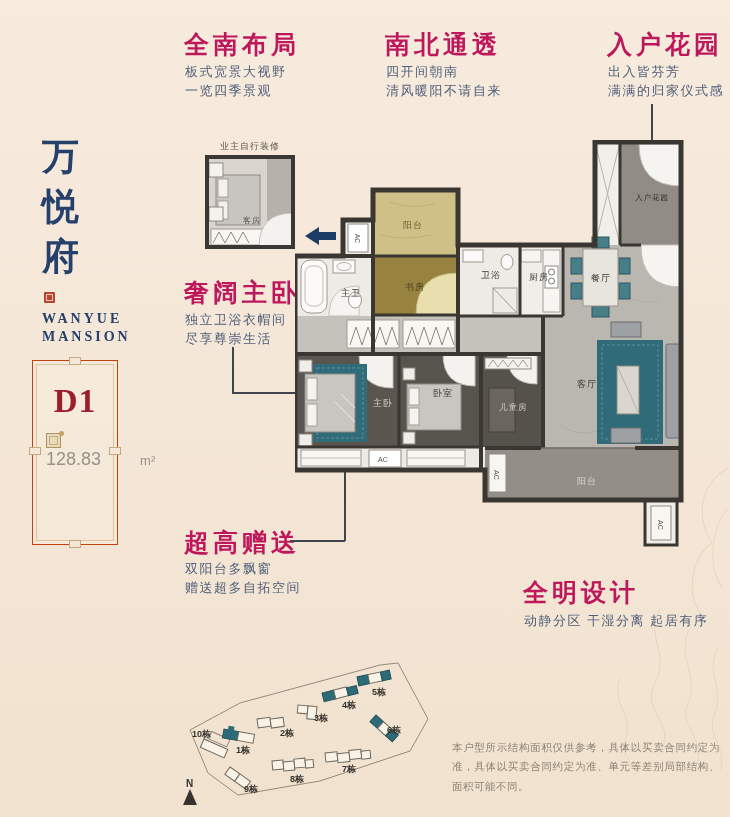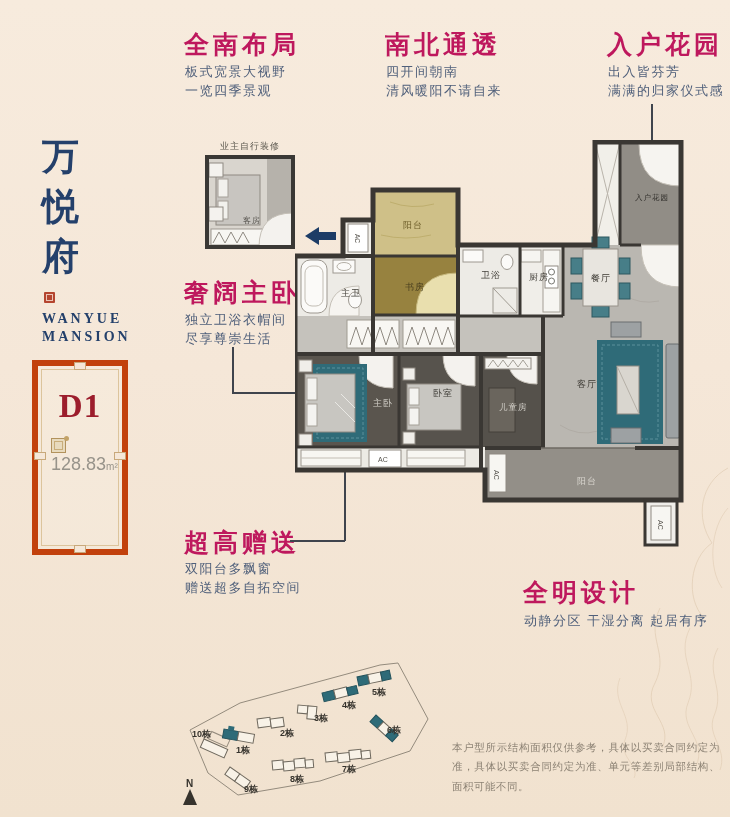--- a/index.html
+++ b/index.html
@@ -11,34 +11,34 @@
   }
   .abs{position:absolute;}
   
   .brand-vert{left:42px;top:138px;display:flex;flex-direction:column;gap:13px;}
   .brand-char{font-family:"Liberation Serif", serif;font-size:37px;font-weight:700;color:#24406b;line-height:1;}
   .brand-seal{left:44px;top:292px;width:11px;height:11px;background:#b5452f;border-radius:1px;}
   .brand-seal::after{content:"";position:absolute;inset:2px;border:1px solid rgba(255,240,230,.75);}
   .brand-en{left:42px;top:310px;font-family:"Liberation Serif", serif;font-size:14px;letter-spacing:3px;
     color:#24406b;font-weight:700;line-height:18px;}
   
-  .unit-card{left:32px;top:360px;width:84px;height:183px;border:6px solid #c2410c;background:rgba(255,252,246,.12);}
+  .unit-card{left:32px;top:360px;width:84px;height:183px;border:1px solid #c2410c;background:rgba(255,252,246,.12);}
   .unit-card::before{content:"";position:absolute;inset:3px;border:1px solid #dcc49c;}
   .unit-card .notch{position:absolute;background:#f5e7d8;border:1px solid #c8a87a;width:10px;height:6px;}
   .n-t{top:-4px;left:50%;margin-left:-6px;}
   .n-b{bottom:-4px;left:50%;margin-left:-6px;}
   .n-l{left:-4px;top:50%;margin-top:-6px;width:6px;height:10px;}
   .n-r{right:-4px;top:50%;margin-top:-6px;width:6px;height:10px;}
   .unit-code{position:absolute;top:22px;width:100%;text-align:center;
     font-family:"Liberation Serif", serif;font-size:33px;font-weight:700;color:#9c1d2c;letter-spacing:1px;}
   .area-badge{position:absolute;left:13px;top:72px;width:13px;height:13px;border:1px solid #b2925c;background:#e8dabd;}
   .area-badge::after{content:"";position:absolute;inset:2px;border:1px solid #c9ad79;}
   .area-badge .dot{position:absolute;right:-4px;top:-3px;width:5px;height:5px;border-radius:50%;background:#c3a368;}
   .unit-area{position:absolute;left:13px;top:88px;font-size:18px;color:#97938a;letter-spacing:0;}
-  .unit-area .u{font-size:10px;}
+  .unit-area .u{font-size:13px;margin-left:39px;}
   .unit-spec{position:absolute;left:13px;top:118px;font-size:11px;color:#9d998f;line-height:1.7;letter-spacing:1px;}
   
   .co-title{font-size:25px;font-weight:700;color:#be185d;letter-spacing:4px;white-space:nowrap;}
   .co-sub{font-size:13px;color:#50607b;line-height:1.45;letter-spacing:1.5px;white-space:nowrap;}
   .line{background:#3f444d;}
   
   .plan{left:295px;top:140px;}
   .inset-caption{left:203px;top:140px;width:94px;text-align:center;font-size:9px;color:#5c584f;letter-spacing:1px;}
   .arrow{left:305px;top:227px;display:flex;align-items:center;}
   .arrow .head{width:0;height:0;border-top:9px solid transparent;border-bottom:9px solid transparent;border-right:14px solid #1d3c66;}

